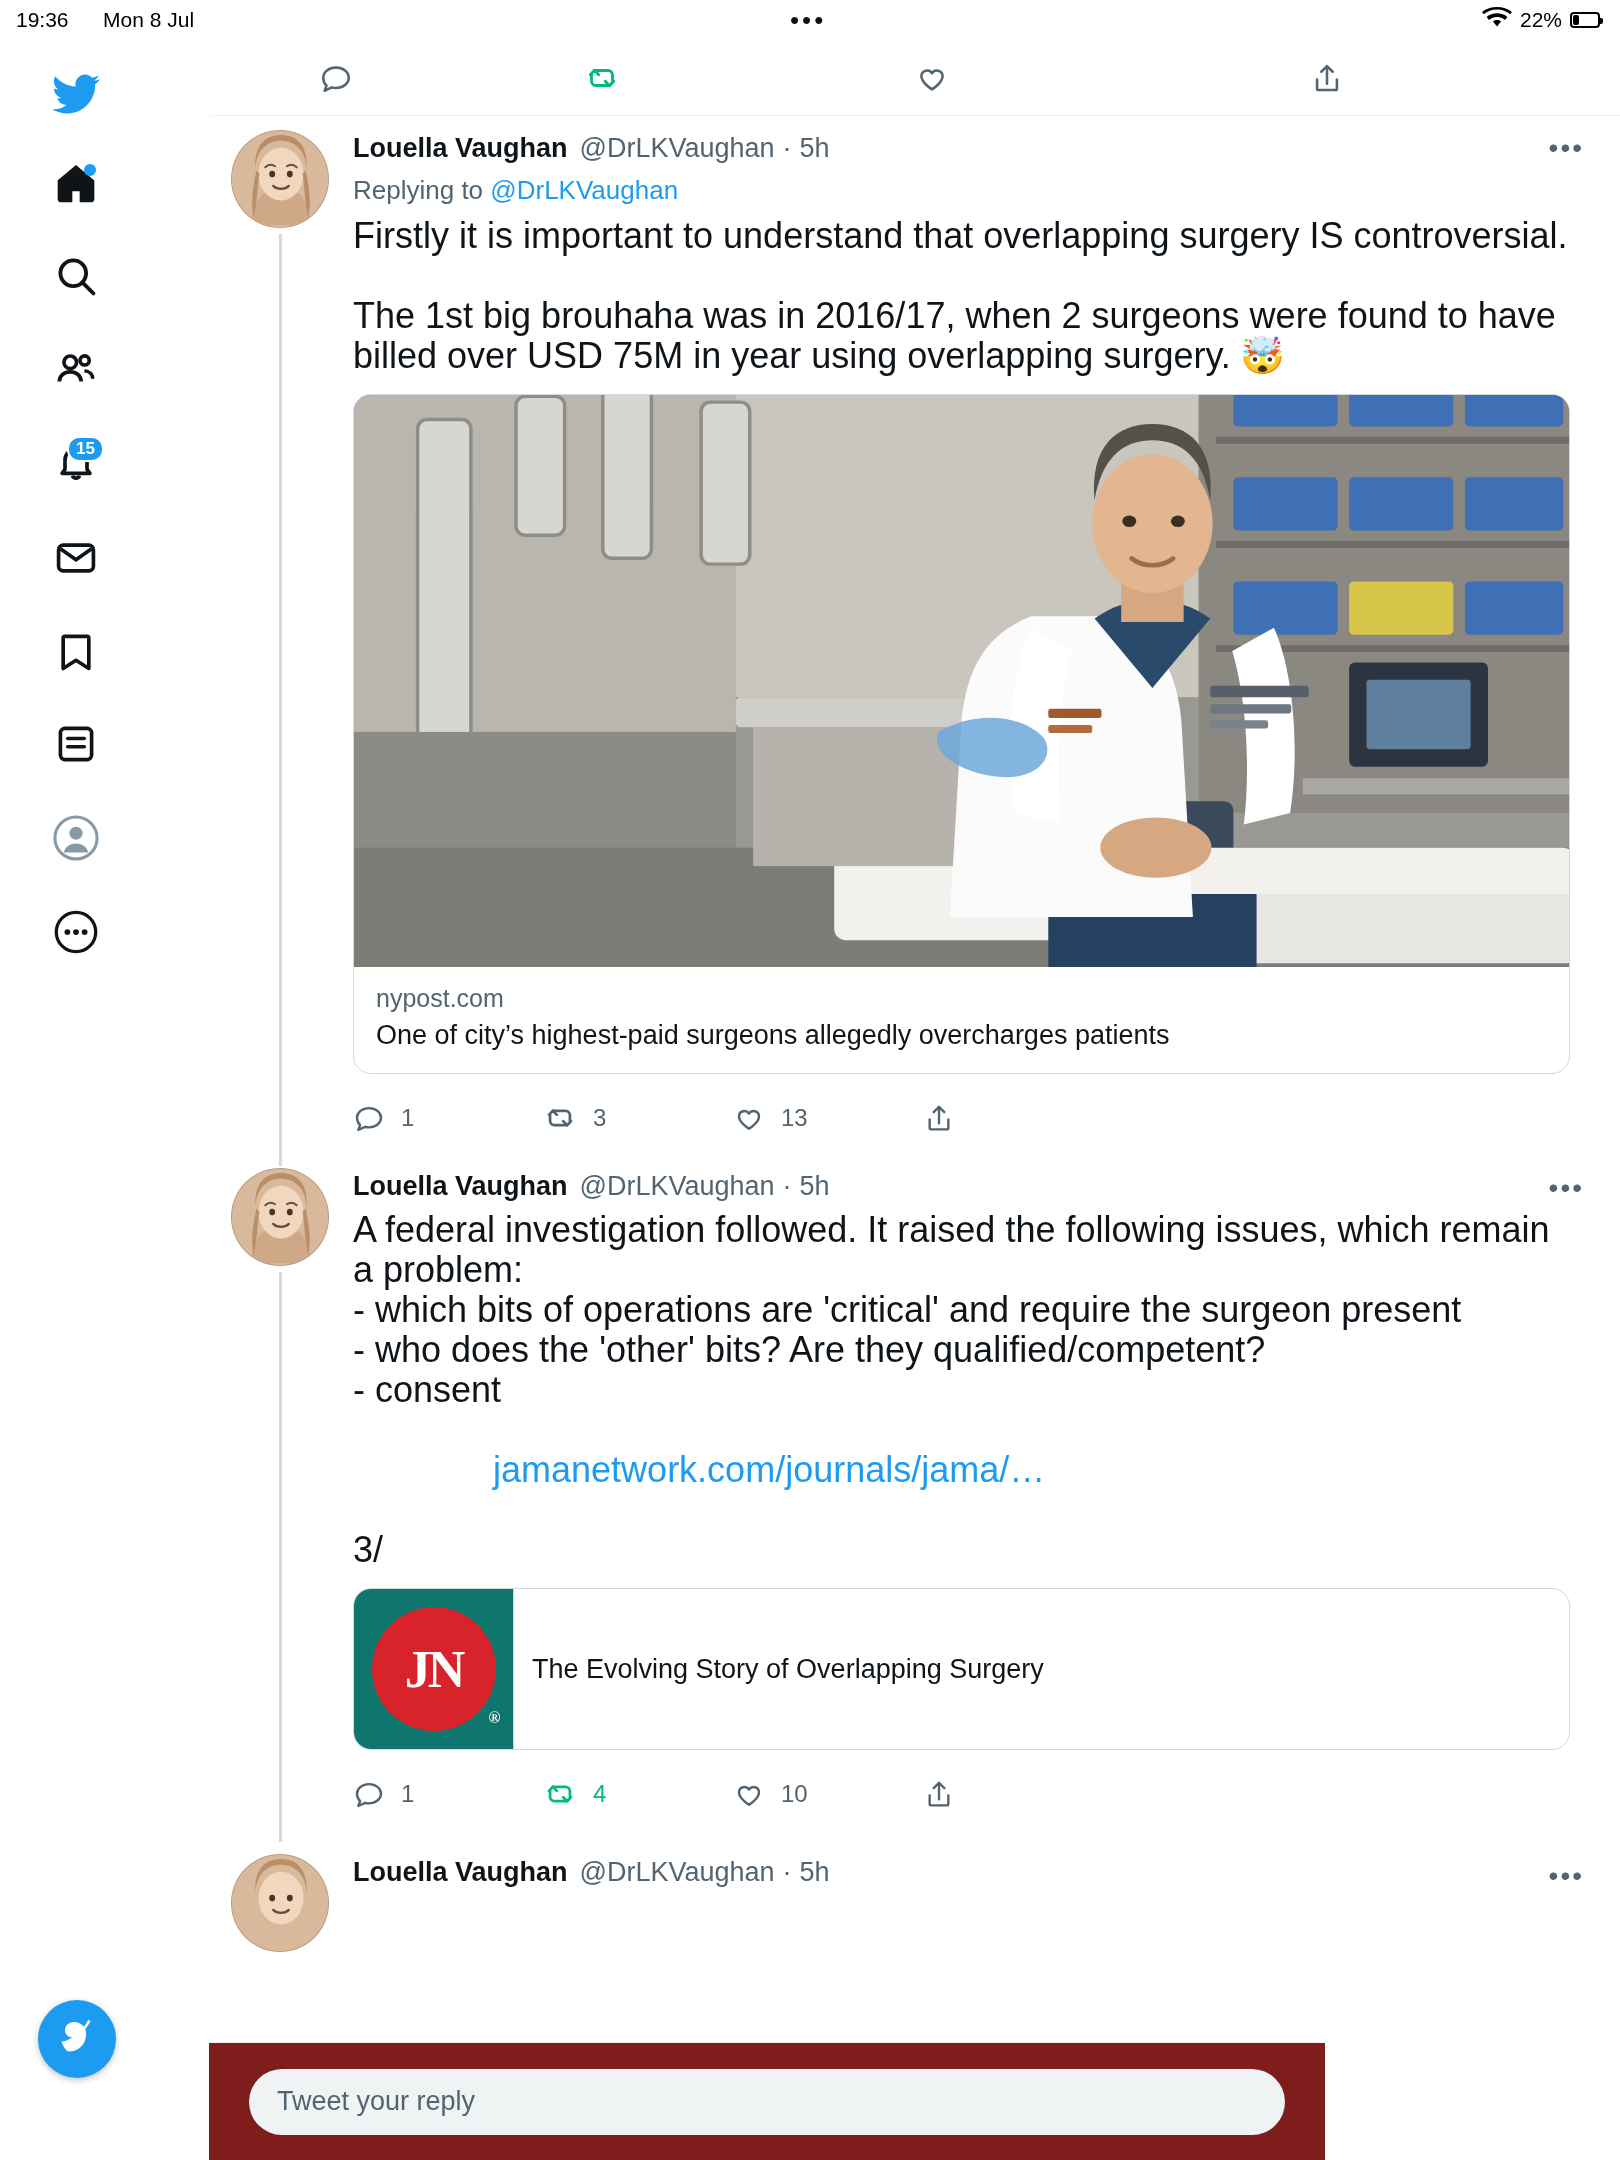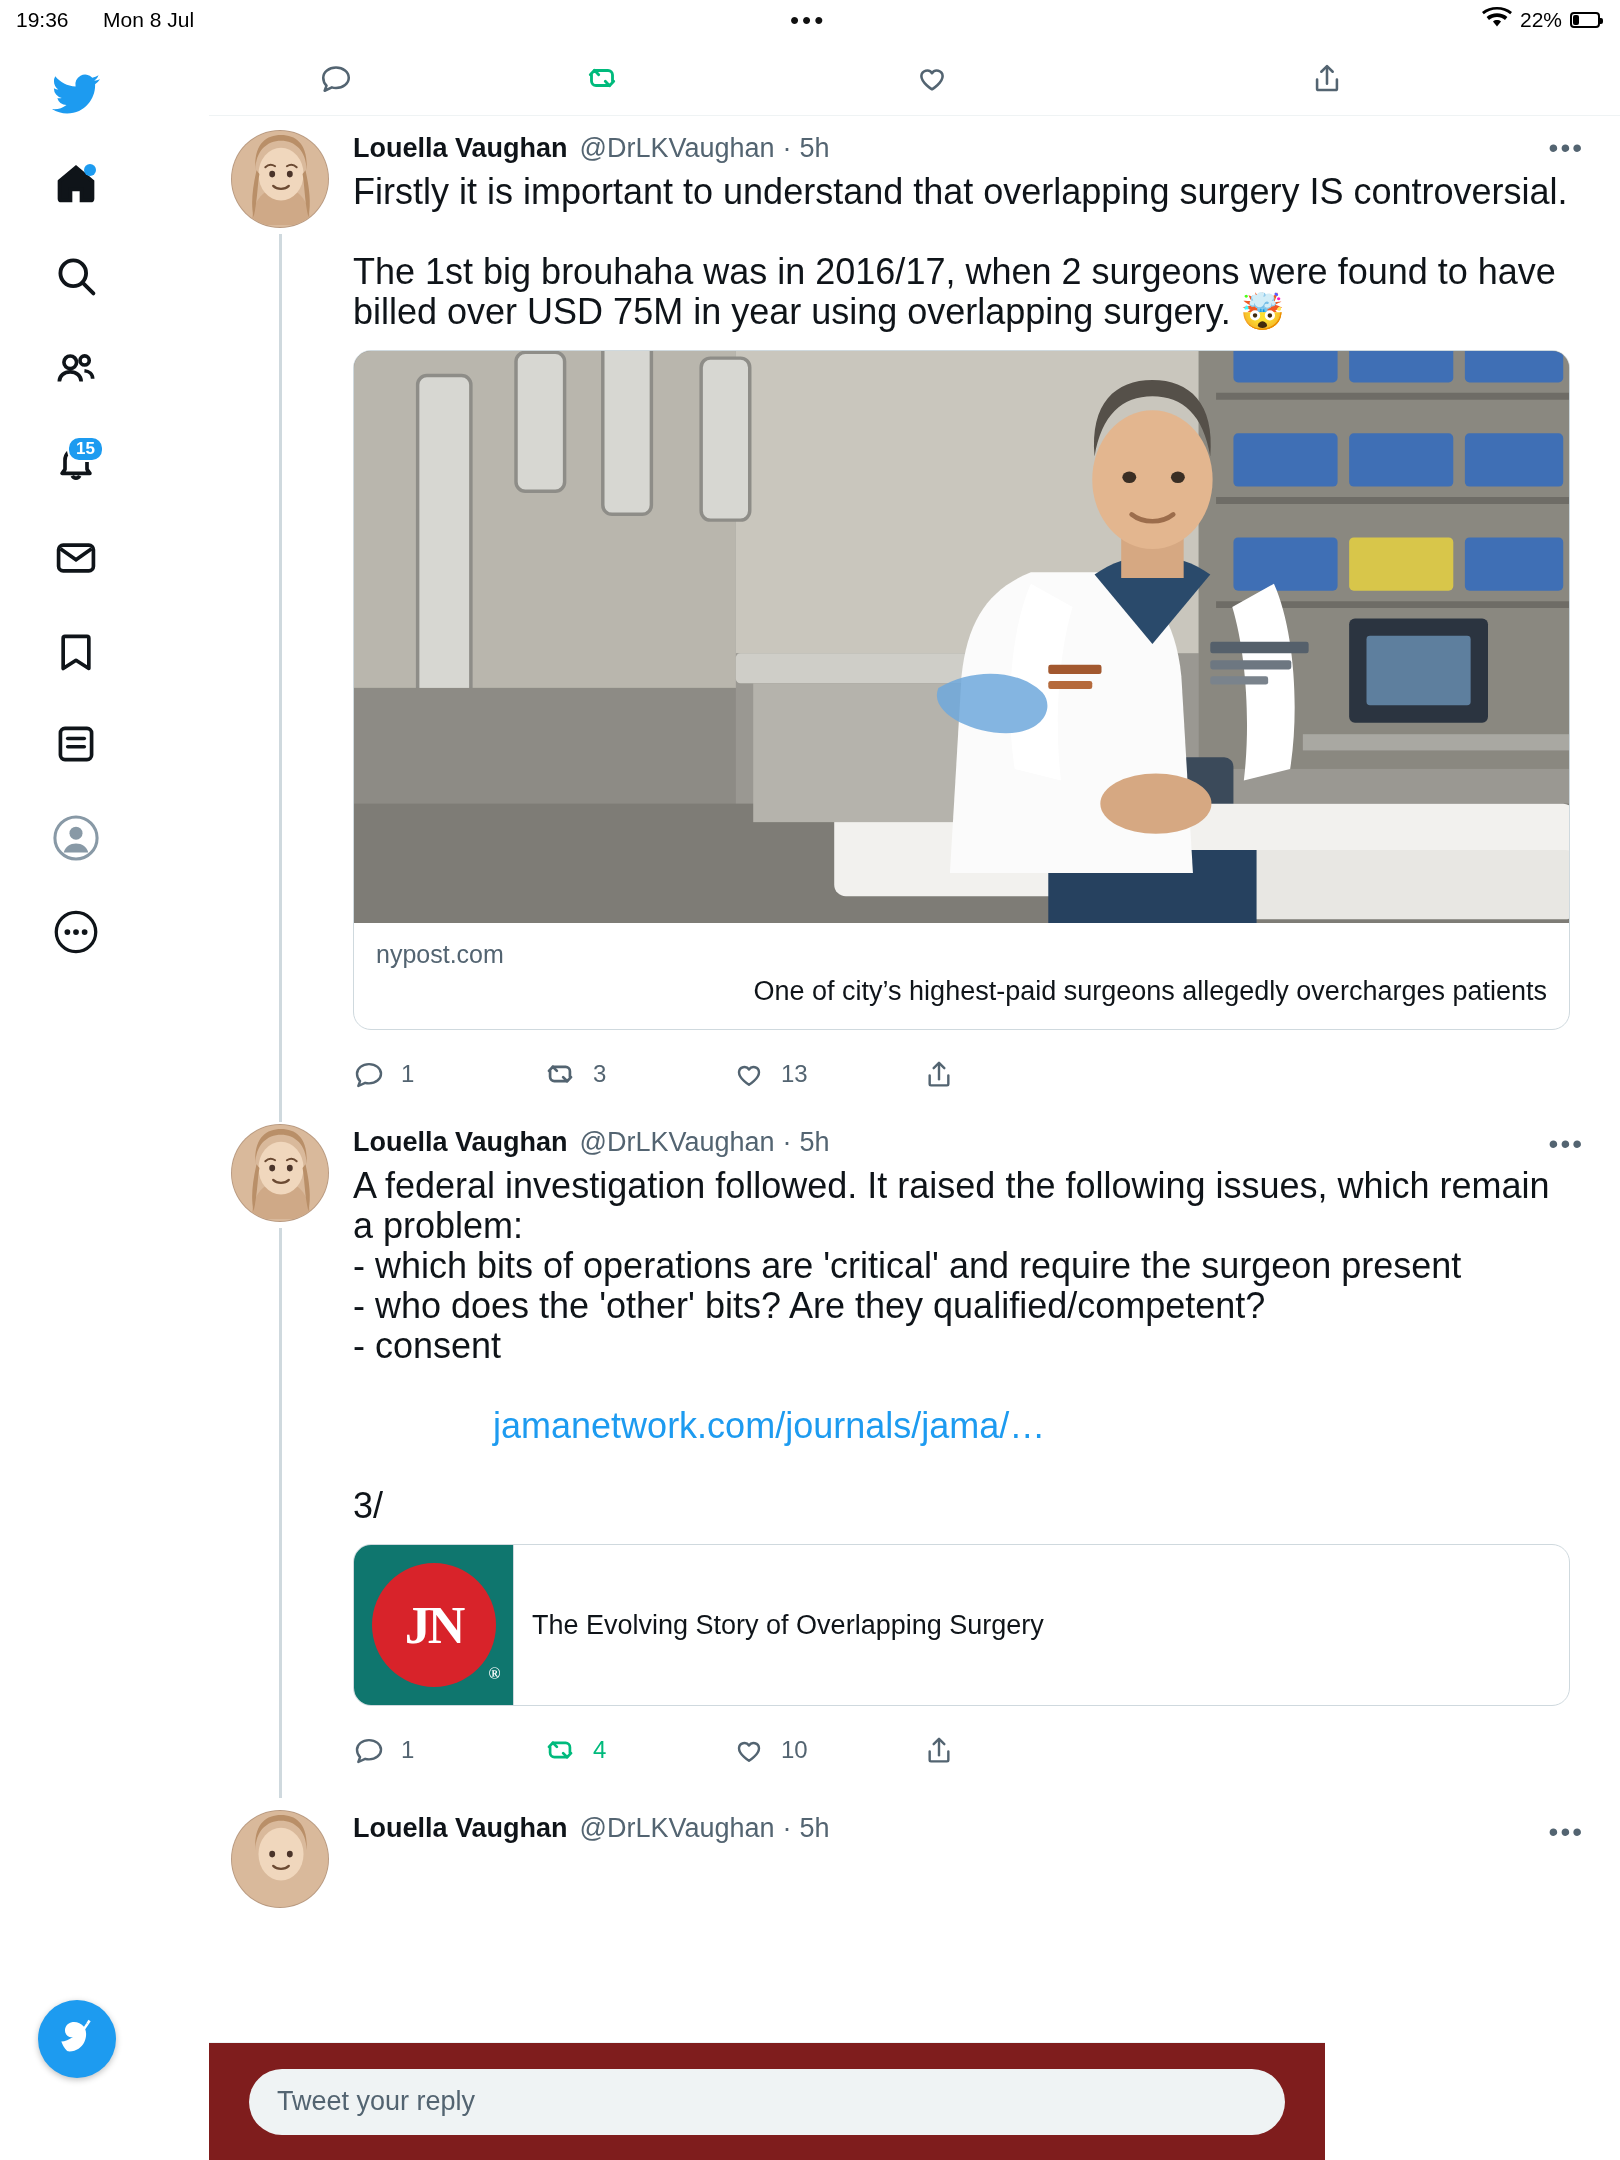--- a/index.html
+++ b/index.html
@@ -114,21 +114,21 @@
   .card {
     margin-top: 18px; border: 1px solid #cfd9de; border-radius: 18px;
     overflow: hidden; background: #fff;
   }
   .card-img {
     width: 100%; height: 572px; position: relative; background: #8e8d89;
     overflow: hidden;
   }
   .card-text { padding: 14px 22px 20px 22px; }
   .card-domain { color: #536471; font-size: 25px; line-height: 34px; }
-  .card-title { color: #0f1419; font-size: 27px; line-height: 36px; margin-top: 2px; text-align: right;}
+  .card-title { color: #0f1419; font-size: 27px; line-height: 36px; margin-top: 2px;}
 
   
   .card-h { margin-top: 18px; border: 1px solid #cfd9de; border-radius: 18px; display: flex; overflow: hidden;}
   .card-h-thumb {
     width: 160px; height: 160px; flex: 0 0 160px; background: #0f766e;
     display: flex; align-items: center; justify-content: center;
     border-right: 1px solid #cfd9de;
   }
   .jn-circle {
     width: 124px; height: 124px; border-radius: 50%; background: #d8232a;
@@ -345,20 +345,23 @@
             </div>
             <div class="thread-line"></div>
           </div>
           <div class="body-col">
             <div class="namerow">
               <span class="dispname">Louella Vaughan</span>
               <span class="handle">@DrLKVaughan</span>
               <span class="dot-sep">·</span>
               <span class="time">5h</span>
             </div>
+            <div class="replying">
+              <span>Replying to </span><span class="mention">@DrLKVaughan</span>
+            </div>
             <div class="tweettext">Firstly it is important to understand that overlapping surgery IS controversial.
 
 The 1st big brouhaha was in 2016/17, when 2 surgeons were found to have billed over USD 75M in year using overlapping surgery. 🤯</div>
 
             <div class="card">
               <div class="card-img">
                 <svg width="100%" height="100%" viewBox="0 0 1050 572" preserveAspectRatio="xMidYMid slice">
                   <rect width="1050" height="572" fill="#9a9892"></rect>
 
                   <rect x="0" y="0" width="330" height="330" fill="#b9b6ad"></rect>

